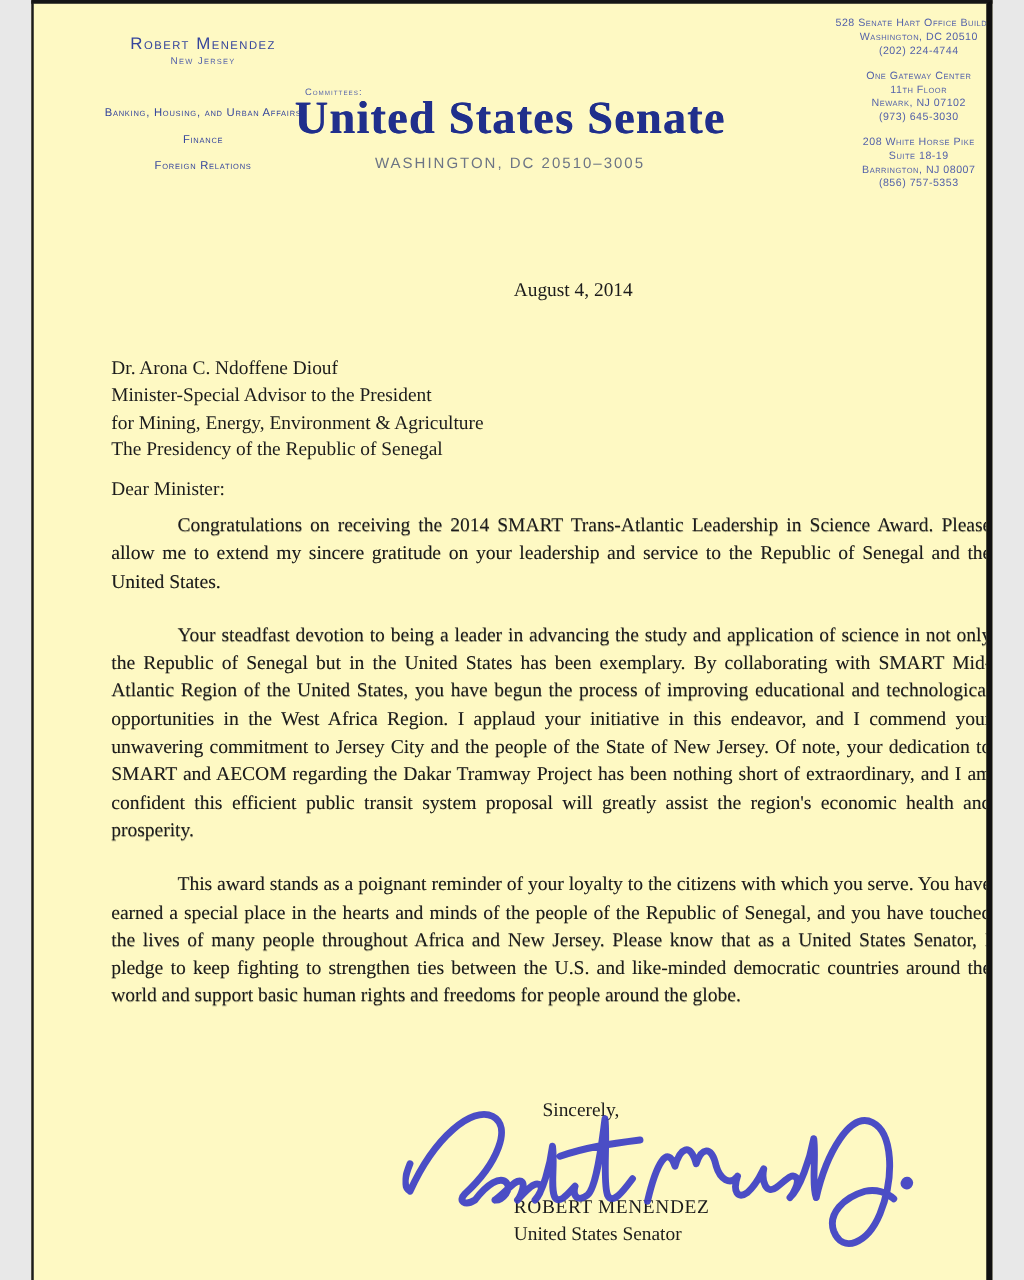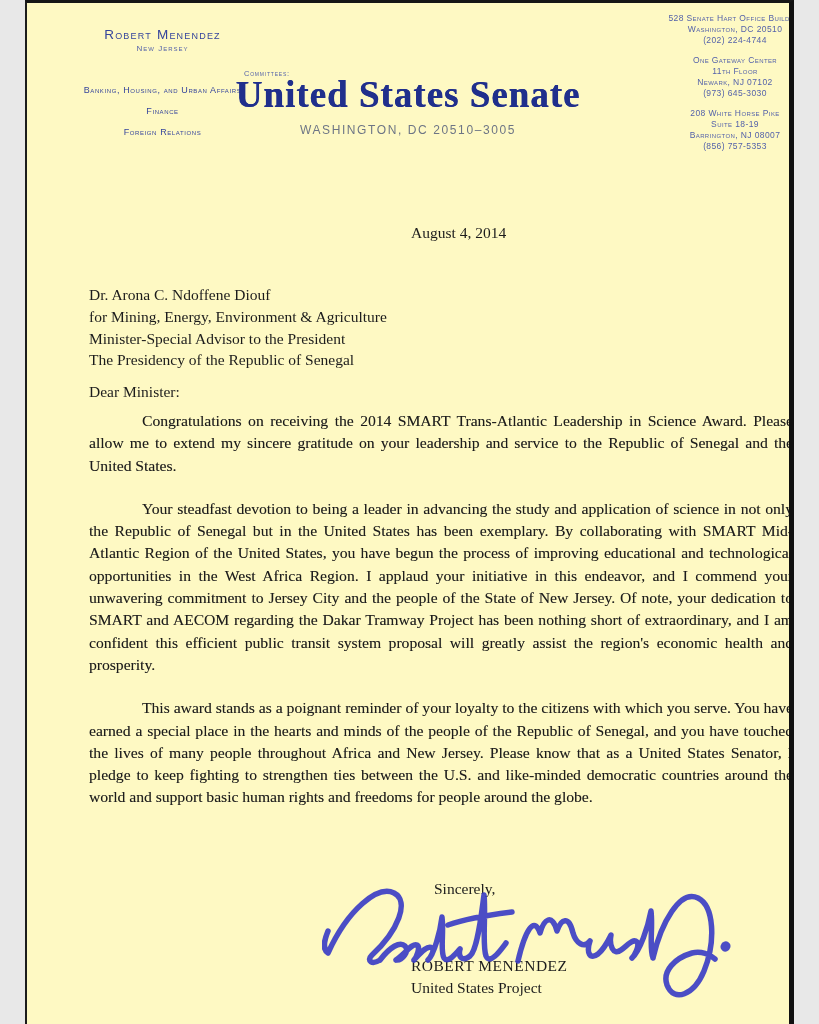--- a/index.html
+++ b/index.html
@@ -135,22 +135,22 @@
       <div>Suite 18-19</div>
       <div>Barrington, NJ 08007</div>
       <div>(856) 757-5353</div>
     </div>
   </div>
 
   <div class="date">August 4, 2014</div>
 
   <div class="recipient">
     <div>Dr. Arona C. Ndoffene Diouf</div>
+    <div>Minister-Special Advisor to the President</div>
     <div>for Mining, Energy, Environment &amp; Agriculture</div>
-    <div>Minister-Special Advisor to the President</div>
     <div>The Presidency of the Republic of Senegal</div>
   </div>
 
   <div class="salutation">Dear Minister:</div>
 
   <div class="body-text">
     <p>Congratulations on receiving the 2014 SMART Trans-Atlantic Leadership in Science Award.  Please allow me to extend my sincere gratitude on your leadership and service to the Republic of Senegal and the United States.</p>
     <p>Your steadfast devotion to being a leader in advancing the study and application of science in not only the Republic of Senegal but in the United States has been exemplary.  By collaborating with SMART Mid-Atlantic Region of the United States, you have begun the process of improving educational and technological opportunities in the West Africa Region.  I applaud your initiative in this endeavor, and I commend your unwavering commitment to Jersey City and the people of the State of New Jersey.  Of note, your dedication to SMART and AECOM regarding the Dakar Tramway Project has been nothing short of extraordinary, and I am confident this efficient public transit system proposal will greatly assist the region's economic health and prosperity.</p>
     <p>This award stands as a poignant reminder of your loyalty to the citizens with which you serve.  You have earned a special place in the hearts and minds of the people of the Republic of Senegal, and you have touched the lives of many people throughout Africa and New Jersey.  Please know that as a United States Senator, I pledge to keep fighting to strengthen ties between the U.S. and like-minded democratic countries around the world and support basic human rights and freedoms for people around the globe.</p>
   </div>
@@ -169,15 +169,15 @@
       M126,44 C146,37 166,34 190,31
       M196,80 C203,50 212,34 218,52 C222,38 230,32 235,50 C239,38 247,34 251,52 C254,62 262,68 268,60
       M268,60 C264,72 268,79 276,73 C283,67 287,58 289,54 C287,64 291,75 299,69 C306,64 311,57 315,61 C318,65 312,75 310,77
       M310,77 C318,70 326,46 329,30 C331,46 327,68 331,77
       M331,77 C339,42 358,8 376,17 C392,25 394,60 382,90 C372,114 352,122 345,104 C340,90 353,77 370,72 C379,70 388,73 393,78
       M402,64 C404,62 407,64 405,67 C403,69 400,67 402,64
     "></path>
   </svg>
 
   <div class="typed-name">ROBERT MENENDEZ</div>
-  <div class="typed-title">United States Project</div>
+  <div class="typed-title">United States Senator</div>
 
 </div>
 
 </body></html>

